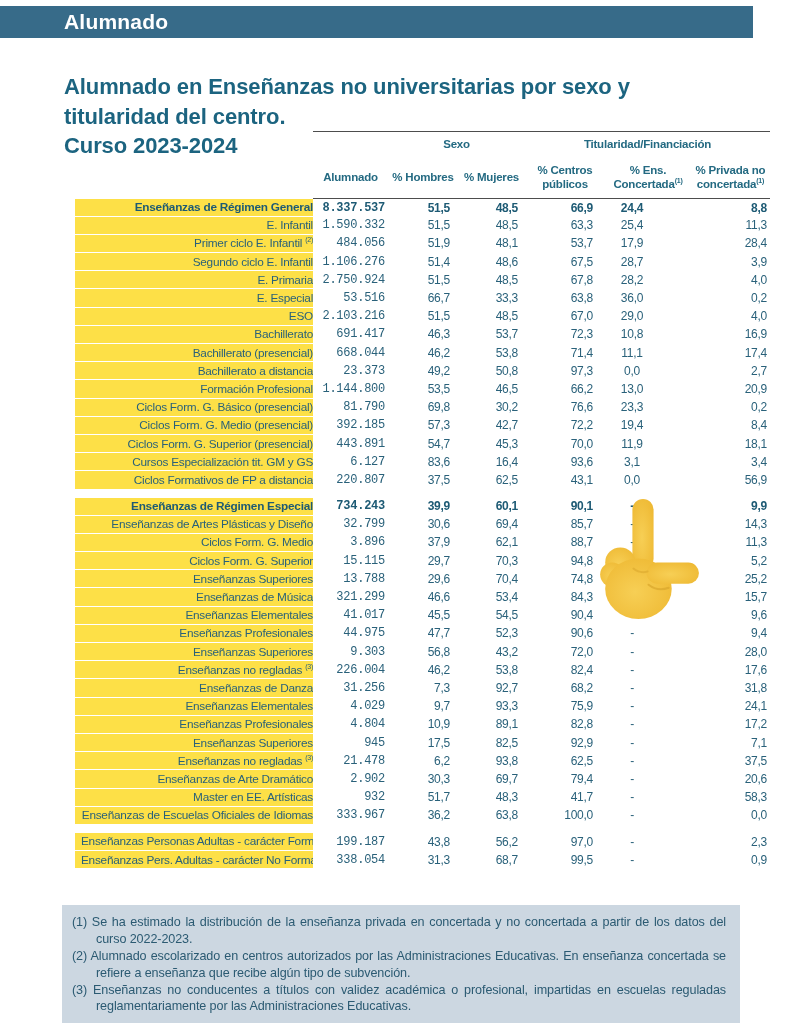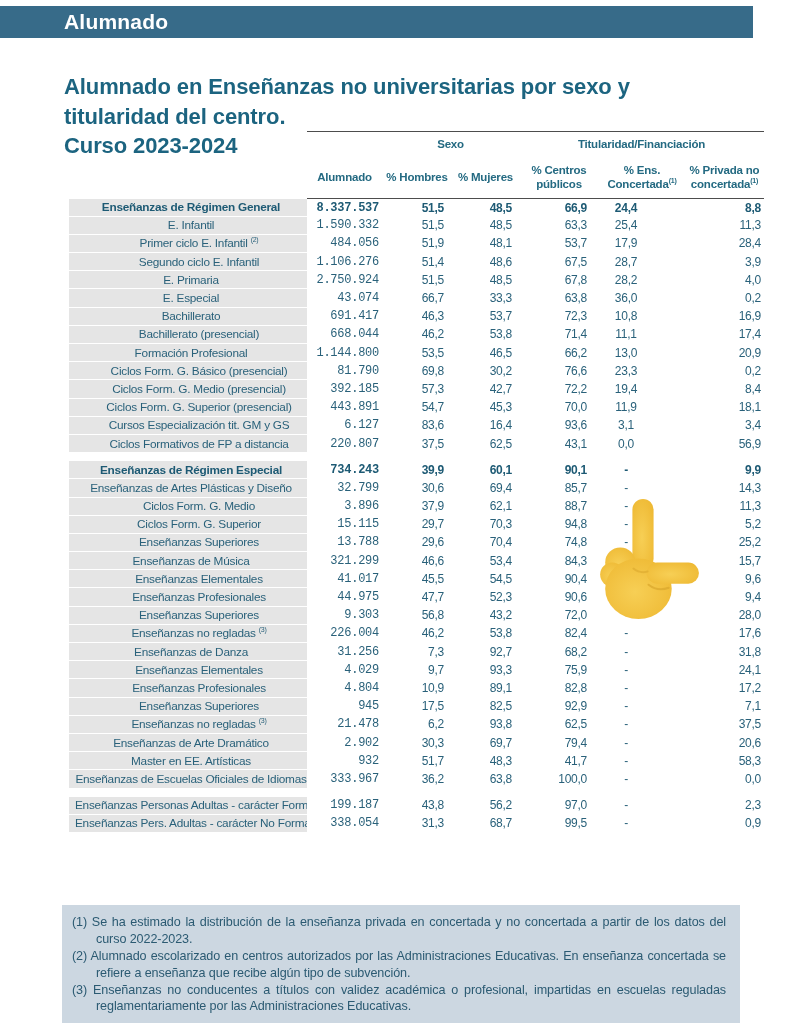--- a/index.html
+++ b/index.html
@@ -15,21 +15,21 @@
   }
   .banner .banner-text{
     color:#ffffff;font-weight:bold;font-size:21px;margin-left:64px;letter-spacing:0.2px;
   }
   
   .doc-title{
     position:absolute;left:64px;top:72px;width:670px;
     color:#1c6480;font-weight:bold;font-size:22px;line-height:1.35;letter-spacing:-0.1px;
   }
   
-  .tbl-wrap{position:absolute;left:69px;top:131px;width:695px;}
+  .tbl-wrap{position:absolute;left:75px;top:131px;width:695px;}
   table.data-table{border-collapse:collapse;table-layout:fixed;width:695px;}
   table.data-table col.c-lbl{width:238px;}
   table.data-table col.c0{width:75px;}
   table.data-table col.c1{width:70px;}
   table.data-table col.c2{width:67px;}
   table.data-table col.c3{width:80px;}
   table.data-table col.c4{width:86px;}
   table.data-table col.c5{width:79px;}
   th,td{margin:0;border:0;}
   thead th{
@@ -39,21 +39,21 @@
   thead tr.group-row th{height:20px;}
   thead tr.group-row th.ruled{border-top:1.5px solid #4d4d4d;}
   thead tr.cols-row th{height:38px;}
   thead tr.cols-row th.ruled{border-bottom:1.5px solid #4d4d4d;}
   thead sup{font-size:7px;}
   tbody td{
     height:17.2px;font-size:12px;color:#29617a;letter-spacing:-0.25px;
     white-space:nowrap;overflow:hidden;vertical-align:middle;padding:0;
   }
   tbody td.lbl{
-    background:#e5e5e5;text-align:center;font-size:11.8px;
+    background:#fde047;text-align:right;font-size:11.8px;
     padding-left:6px;border-bottom:0.5px solid rgba(255,255,255,0.6);
   }
   tbody td.lbl sup{font-size:7px;}
   tbody td.ind1{padding-left:22px;}
   tbody td.val{text-align:right;background:#ffffff;}
   tbody td.v0{padding-right:3px;font-family:Liberation Mono, monospace;}
   tbody td.v1{padding-right:8px;}
   tbody td.v2{padding-right:7px;}
   tbody td.v3{padding-right:12px;}
   tbody td.v4{padding-right:32px;text-align:center;}
@@ -151,44 +151,62 @@
           <td class="lbl">E. Primaria</td>
           <td class="val v0">2.750.924</td>
           <td class="val v1">51,5</td>
           <td class="val v2">48,5</td>
           <td class="val v3">67,8</td>
           <td class="val v4">28,2</td>
           <td class="val v5">4,0</td>
         </tr>
         <tr>
           <td class="lbl">E. Especial</td>
-          <td class="val v0">43.074</td>
+          <td class="val v0">53.516</td>
           <td class="val v1">66,7</td>
           <td class="val v2">33,3</td>
           <td class="val v3">63,8</td>
           <td class="val v4">36,0</td>
           <td class="val v5">0,2</td>
+        </tr>
+        <tr>
+          <td class="lbl">ESO</td>
+          <td class="val v0">2.103.216</td>
+          <td class="val v1">51,5</td>
+          <td class="val v2">48,5</td>
+          <td class="val v3">67,0</td>
+          <td class="val v4">29,0</td>
+          <td class="val v5">4,0</td>
         </tr>
         <tr>
           <td class="lbl">Bachillerato</td>
           <td class="val v0">691.417</td>
           <td class="val v1">46,3</td>
           <td class="val v2">53,7</td>
           <td class="val v3">72,3</td>
           <td class="val v4">10,8</td>
           <td class="val v5">16,9</td>
         </tr>
         <tr>
           <td class="lbl ind1">Bachillerato (presencial)</td>
           <td class="val v0">668.044</td>
           <td class="val v1">46,2</td>
           <td class="val v2">53,8</td>
           <td class="val v3">71,4</td>
           <td class="val v4">11,1</td>
           <td class="val v5">17,4</td>
+        </tr>
+        <tr>
+          <td class="lbl ind1">Bachillerato a distancia</td>
+          <td class="val v0">23.373</td>
+          <td class="val v1">49,2</td>
+          <td class="val v2">50,8</td>
+          <td class="val v3">97,3</td>
+          <td class="val v4">0,0</td>
+          <td class="val v5">2,7</td>
         </tr>
         <tr>
           <td class="lbl">Formación Profesional</td>
           <td class="val v0">1.144.800</td>
           <td class="val v1">53,5</td>
           <td class="val v2">46,5</td>
           <td class="val v3">66,2</td>
           <td class="val v4">13,0</td>
           <td class="val v5">20,9</td>
         </tr>

